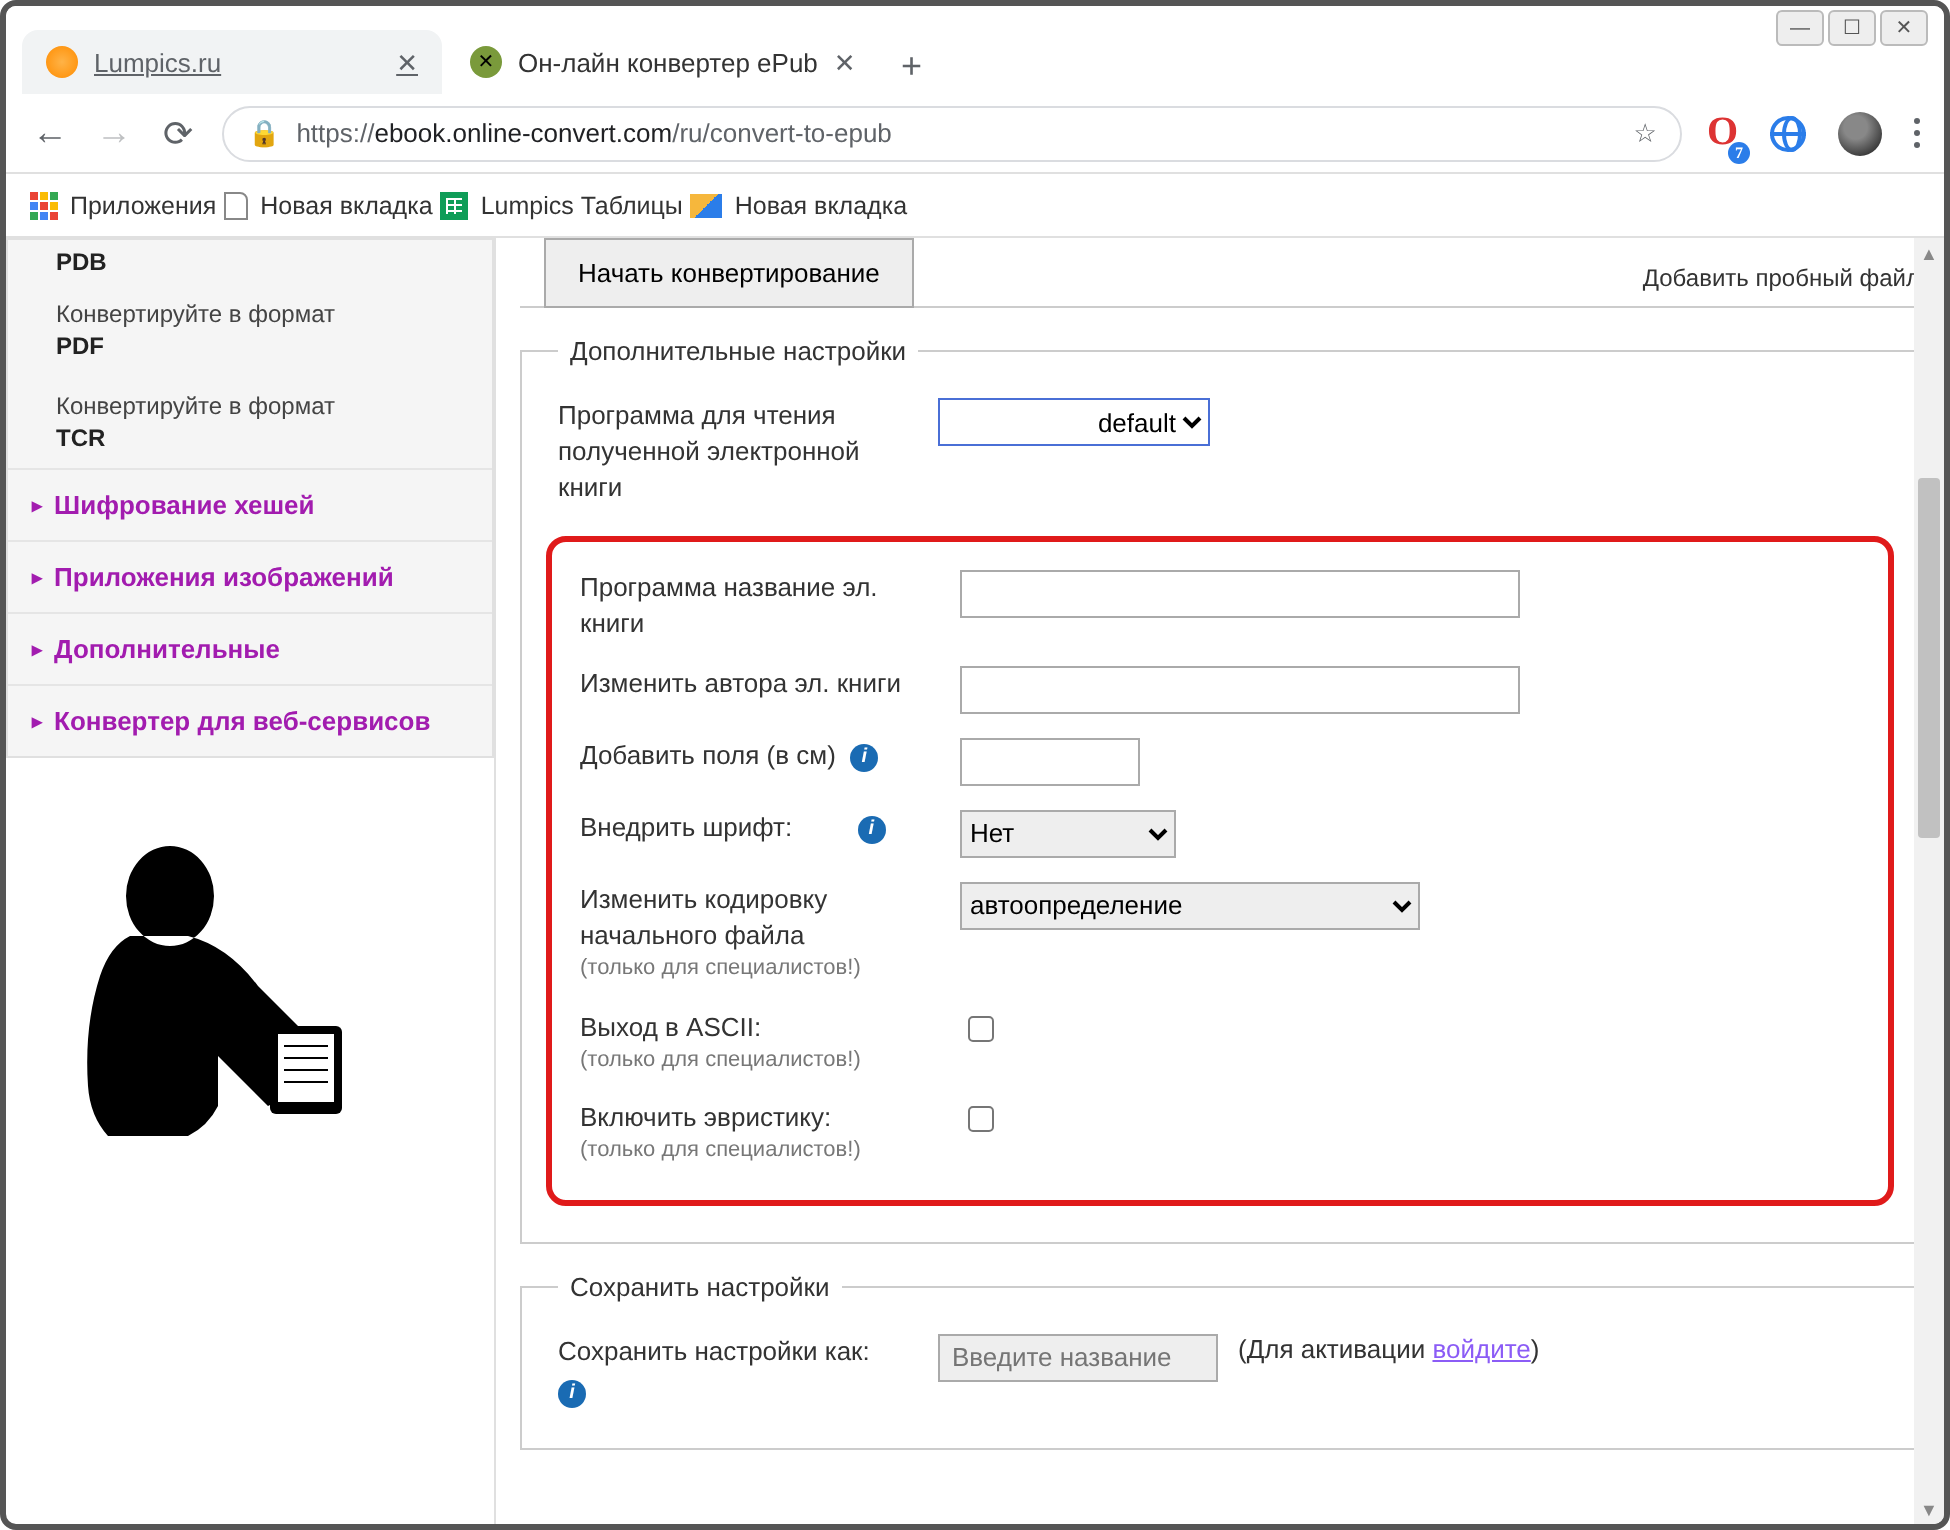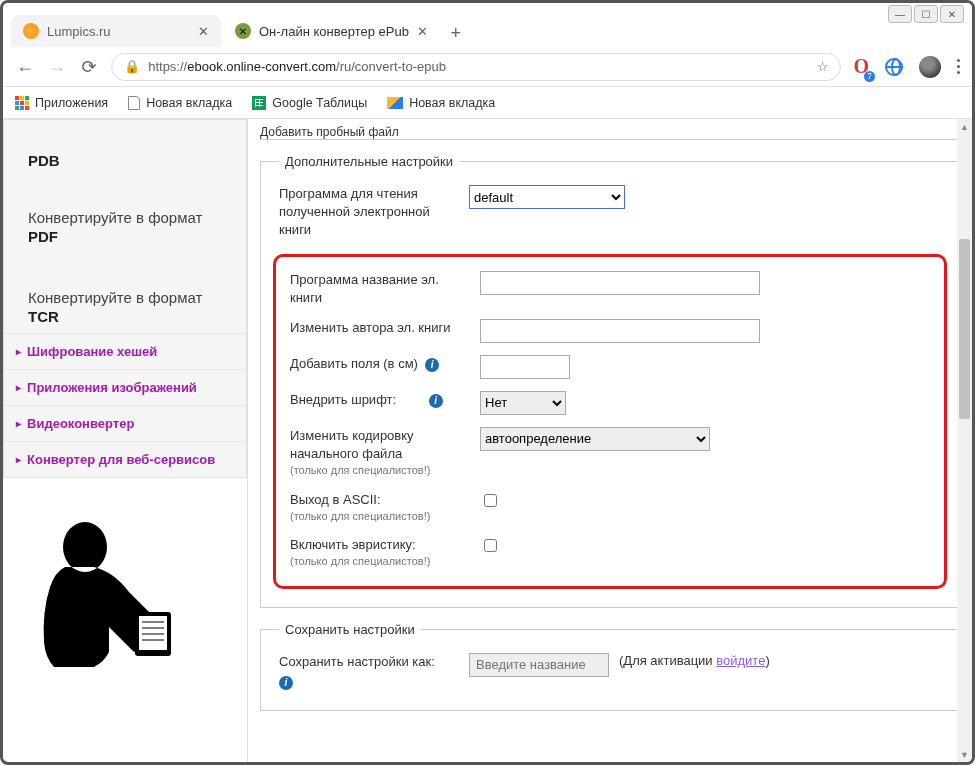--- a/index.html
+++ b/index.html
@@ -44,21 +44,21 @@
     background: #fff;
   }
   .tab {
     display: flex; align-items: center;
     height: 32px;
     padding: 0 12px;
     gap: 8px;
     border-radius: 8px 8px 0 0;
     min-width: 210px;
   }
-  .tab.inactive { background: #f1f3f4; color: #5f6368; }
+  .tab.inactive { background: #f1f3f4; color: #5f6368; text-decoration: underline; }
   .tab.active { background: #fff; }
   .tab .icon { width: 16px; height: 16px; border-radius: 50%; display: flex; align-items: center; justify-content: center; }
   .tab .close { margin-left: auto; color: #5f6368; }
   .newtab { width: 28px; height: 28px; display: flex; align-items: center; justify-content: center; color: #5f6368; font-size: 18px; }
   
   .addr-row {
     display: flex; align-items: center;
     height: 40px;
     padding: 0 12px;
     gap: 12px;
@@ -106,21 +106,21 @@
     left: -2px; right: -2px; top: 50%; height: 2px; margin-top: -1px;
     background: #2b7de9;
   }
   .avatar { width: 22px; height: 22px; border-radius: 50%; background: radial-gradient(circle at 40% 35%, #888 30%, #333 80%); }
   .kebab { display: flex; flex-direction: column; gap: 3px; }
   .kebab span { width: 3px; height: 3px; background: #5f6368; border-radius: 50%; }
   
   .bookmarks {
     display: flex; align-items: center;
     height: 32px;
-    padding: 0 12px; gap: 20px;
+    padding: 0 12px; gap: 4px;
     border-bottom: 1px solid #e0e0e0;
     font-size: 12.5px; color: #333;
   }
   .bm-item { display: flex; align-items: center; gap: 6px; }
   .apps-icon {
     display: grid; grid-template-columns: repeat(3,4px); grid-template-rows: repeat(3,4px); gap: 1px;
   }
   .apps-icon span { width: 4px; height: 4px; }
   .sheets-icon { width: 14px; height: 14px; background: #0f9d58; position: relative; }
   .sheets-icon::after { content:""; position:absolute; inset:3px; background: repeating-linear-gradient(#fff 0 1px, transparent 1px 3px), repeating-linear-gradient(90deg,#fff 0 1px, transparent 1px 4px); }
@@ -131,21 +131,21 @@
     display: flex;
     height: calc(100% - 116px);
     overflow: hidden;
   }
   .sidebar {
     width: 245px;
     border-right: 1px solid #e0e0e0;
     overflow: hidden;
   }
   .side-box { background: #f5f5f5; border: 1px solid #e0e0e0; margin: 0 0 4px 0; }
-  .side-item { padding: 8px 12px 8px 24px; font-size: 15px; color: #444; cursor: pointer; margin-top: 28px; }
+  .side-item { padding: 8px 12px 8px 24px; font-size: 12px; color: #444; cursor: pointer; }
   .side-item b { display: block; margin-top: 2px; color: #222; }
   .side-expand { padding: 10px 12px; font-weight: bold; color: #a21caf; display: flex; align-items: center; gap: 6px; border-top: 1px solid #e5e5e5; cursor: pointer; }
   .side-expand::before { content: "▸"; font-size: 10px; }
   .silhouette {
     margin: 20px 12px;
     width: 170px; height: 170px;
   }
   .main {
     flex: 1;
     padding: 0 12px 12px 12px;
@@ -193,23 +193,23 @@
     font-style: italic; font-weight: bold; font-size: 10px;
     vertical-align: middle;
   }
   input[type=text], select.wide {
     height: 24px; border: 1px solid #aaa; padding: 2px 6px; font-size: 13px;
   }
   select { height: 24px; border: 1px solid #aaa; font-size: 13px; background: #eee; }
   select.blue-b { border: 1px solid #4a6fd6; background: #fff; }
   .w-lg { width: 280px; }
   .w-md { width: 90px; }
-  .w-sel { width: 86px; }
+  .w-sel { width: 108px; }
   .w-sel-lg { width: 230px; }
-  .w-sel-xmd { width: 156px; }
+  .w-sel-xmd { width: 136px; text-align: right; }
   .highlight {
     border: 3px solid #e01a1a;
     border-radius: 10px;
     padding: 8px 14px 10px 14px;
     margin: 8px -6px 4px -6px;
   }
   .save-sec input[type=text] { width: 140px; background: #eee; color: #888; }
   .activate { color: #333; }
   .activate a { color: #8b5cf6; text-decoration: underline; }
 </style>
@@ -275,21 +275,21 @@
           <span style="background:#ea4335"></span>
       </span>
       <span>Приложения</span>
     </div>
     <div class="bm-item">
       <span class="file-icon"></span>
       <span>Новая вкладка</span>
     </div>
     <div class="bm-item">
       <span class="sheets-icon"></span>
-      <span>Google Таблицы</span>
+      <span>Lumpics Таблицы</span>
     </div>
     <div class="bm-item">
       <span class="img-icon"></span>
       <span>Новая вкладка</span>
     </div>
   </div>
 
   <div class="content">
 
     <div class="sidebar">
@@ -298,21 +298,21 @@
             <b>PDB</b>
           </div>
         <div class="side-item">
           <span>Конвертируйте в формат</span><b>PDF</b>
         </div>
         <div class="side-item">
           <span>Конвертируйте в формат</span><b>TCR</b>
         </div>
         <div class="side-expand">Шифрование хешей</div>
         <div class="side-expand">Приложения изображений</div>
-        <div class="side-expand">Видеоконвертер</div>
+        <div class="side-expand">Дополнительные</div>
         <div class="side-expand">Конвертер для веб-сервисов</div>
       </div>
       <svg class="silhouette" viewBox="0 0 170 170">
         <path fill="#000" d="M70 20 a22 25 0 1 1 0 50 a22 25 0 1 1 0 -50 M50 65 q-10 5 -15 20 q-8 25 -6 55 q1 15 10 25 l40 0 q10 -5 15 -15 l0 -25 l25 25 l20 -10 l-12 -15 l12 -10 l-25 -25 q-15 -20 -35 -25 z"></path>
         <rect x="120" y="110" width="36" height="44" rx="3" fill="#000"></rect>
         <rect x="124" y="114" width="28" height="34" fill="#fff"></rect>
         <line x1="127" y1="120" x2="149" y2="120" stroke="#000"></line>
           <line x1="127" y1="126" x2="149" y2="126" stroke="#000"></line>
         <line x1="127" y1="132" x2="149" y2="132" stroke="#000"></line>
           <line x1="127" y1="138" x2="149" y2="138" stroke="#000"></line>
@@ -320,20 +320,21 @@
     </div>
 
     <div class="main">
       <div class="scrollbar">
         <div class="scrollbar-arrow" style="top:0">▲</div>
         <div class="scrollbar-thumb"></div>
         <div class="scrollbar-arrow" style="bottom:0">▼</div>
       </div>
 
       <div class="topbar">
+        <button class="start-btn">Начать конвертирование</button>
         <span class="trial-link">Добавить пробный файл</span>
       </div>
 
       <fieldset>
         <legend>Дополнительные настройки</legend>
 
         <div class="form-row">
           <div class="form-label">Программа для чтения полученной электронной книги</div>
           <select class="blue-b w-sel-xmd">
             <option>default</option>

